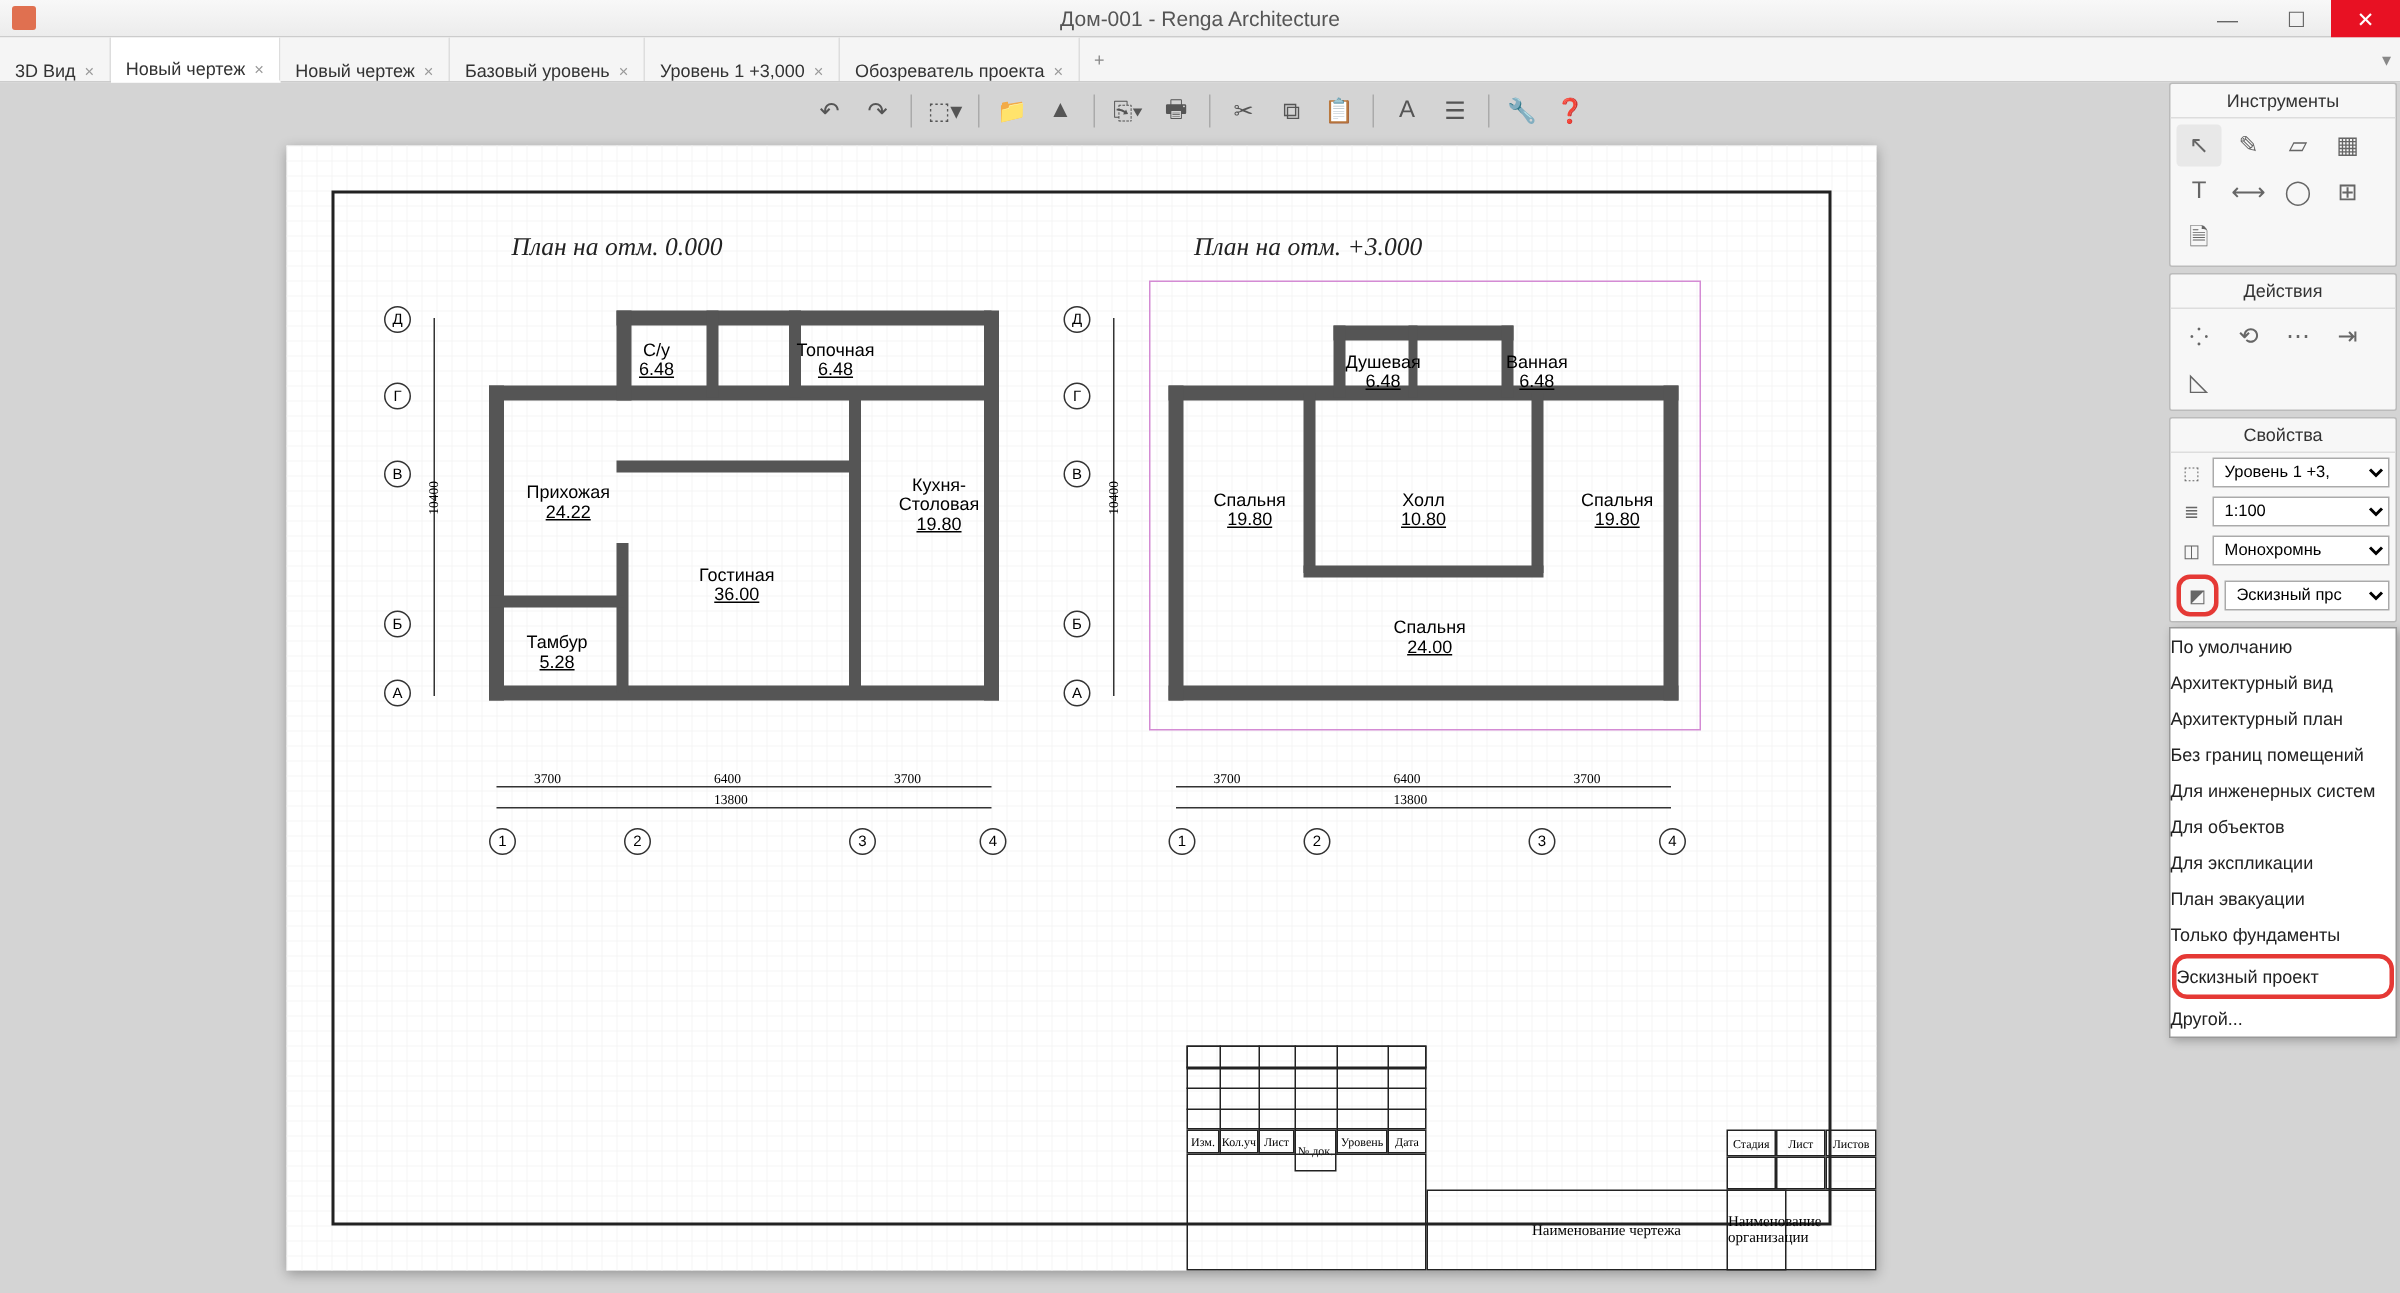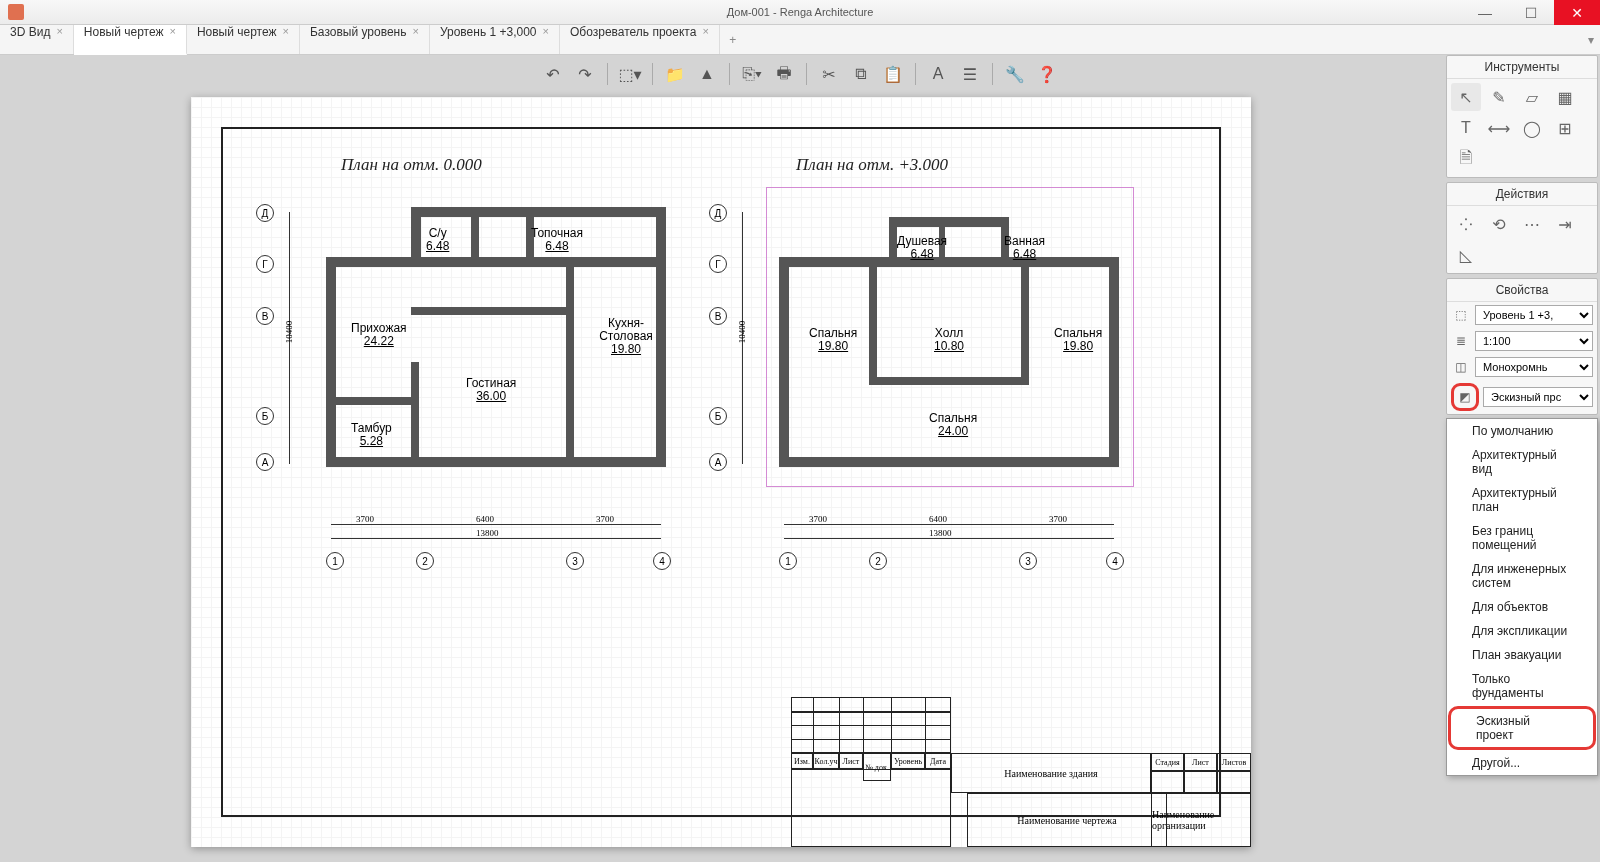--- a/index.html
+++ b/index.html
@@ -1,24 +1,24 @@
 <!DOCTYPE html>
 <html><head>
 <meta charset="utf-8">
 <style>
 *{box-sizing:border-box;margin:0;padding:0;font-family:Tahoma,Arial,sans-serif;font-size:12px;}
 body{background:#d4d4d4;overflow:hidden;width:1600px;height:862px;position:relative;}
 .titlebar{height:25px;background:linear-gradient(#f8f8f8,#ececec);display:flex;align-items:center;position:relative;border-bottom:1px solid #ccc;}
 .titlebar .appicon{width:16px;height:16px;margin-left:8px;background:#e07050;border-radius:2px;}
-.titlebar .title{position:absolute;left:50%;transform:translateX(-50%);color:#555;font-size:11px;}
+.titlebar .title{position:absolute;left:50%;transform:translateX(-50%);color:#555;font-size:14px;}
 .winbtns{position:absolute;right:0;top:0;display:flex;height:25px;}
 .winbtns div{width:46px;height:25px;display:flex;align-items:center;justify-content:center;color:#666;font-size:14px;}
 .winbtns .close{background:#e81123;color:#fff;}
 .tabstrip{height:30px;background:#f5f5f5;border-bottom:1px solid #ccc;display:flex;align-items:stretch;position:relative;}
-.tab{padding:0 10px;display:flex;align-items:flex-start;gap:6px;border-right:1px solid #ddd;background:#f5f5f5;color:#333;cursor:pointer;}
+.tab{padding:0 10px;display:flex;align-items:flex-end;gap:6px;border-right:1px solid #ddd;background:#f5f5f5;color:#333;cursor:pointer;}
 .tab.active{background:#fff;border-bottom:2px solid #fff;margin-bottom:-1px;}
 .tab .x{color:#999;font-size:11px;}
 .tabadd{width:26px;display:flex;align-items:center;justify-content:center;color:#888;}
 .miniarrow{position:absolute;right:6px;top:8px;color:#888;}
 .toolbar{height:38px;display:flex;align-items:center;justify-content:center;gap:4px;background:#d4d4d4;}
 .tbtn{width:28px;height:28px;display:flex;align-items:center;justify-content:center;color:#555;font-size:16px;border-radius:3px;}
 .tsep{width:1px;height:22px;background:#aaa;margin:0 4px;}
 .canvas-area{position:absolute;top:93px;left:0;right:158px;bottom:0;background:#d4d4d4;display:flex;align-items:flex-start;justify-content:center;padding-top:4px;}
 .sheet-outer{width:1060px;height:750px;background:#fff;box-shadow:0 2px 8px rgba(0,0,0,.3);background-image:linear-gradient(#f4f4f4 1px,transparent 1px),linear-gradient(90deg,#f4f4f4 1px,transparent 1px);background-size:10px 10px;position:relative;}
 .sheet-frame{position:absolute;inset:30px 30px 30px 30px;border:2px solid #222;}
@@ -39,21 +39,21 @@
 .panel-title{text-align:center;padding:4px 0;font-size:12px;color:#333;border-bottom:1px solid #ddd;}
 .toolgrid{display:flex;flex-wrap:wrap;padding:4px;gap:3px;}
 .toolcell{width:30px;height:28px;display:flex;align-items:center;justify-content:center;color:#666;font-size:16px;border-radius:3px;}
 .toolcell.sel{background:#e8e8e8;}
 .proprow{display:flex;align-items:center;padding:3px 4px;gap:4px;}
 .propicon{width:20px;height:20px;display:flex;align-items:center;justify-content:center;color:#666;}
 .propsel{flex:1;height:20px;border:1px solid #aaa;background:#fff;font-size:11px;padding:0 3px;}
 .redcirc{border:3px solid #e53935;border-radius:9px;padding:1px;}
 
 .dropdown{position:absolute;right:2px;top:418px;width:152px;background:#fff;border:1px solid #999;box-shadow:2px 2px 6px rgba(0,0,0,.25);z-index:20;}
-.dditem{padding:5px 25px;font-size:12px;color:#222;}
+.dditem{padding:5px 0;font-size:12px;color:#222;}
 .dditem.sel{border:3px solid #e53935;border-radius:10px;margin:1px;}
 
 
 .titleblock{position:absolute;right:0;bottom:0;width:460px;height:150px;}
 .tbcell{position:absolute;border:1px solid #222;background:transparent;display:flex;align-items:center;justify-content:center;font-family:"Comic Sans MS",cursive;font-size:10px;}
 .tbsmall{font-size:8px;}
 </style>
 </head>
 <body>
 
@@ -213,22 +213,21 @@
       <div class="tbcell" style="left:0;top:0;width:160px;height:56px"></div>
       <div class="tbcell" style="left:0;top:56;width:160px;height:16px"></div>
       <div class="tbcell tbsmall" style="left:0;top:56px;width:22px;height:16px">Изм.</div>
       <div class="tbcell tbsmall" style="left:22px;top:56px;width:26px;height:16px">Кол.уч</div>
       <div class="tbcell tbsmall" style="left:48px;top:56px;width:24px;height:16px">Лист</div>
       <div class="tbcell tbsmall" style="left:72px;top:56px;width:28px;height:28px">№ док.</div>
       <div class="tbcell tbsmall" style="left:100px;top:56px;width:34px;height:16px">Уровень</div>
       <div class="tbcell tbsmall" style="left:134px;top:56px;width:26px;height:16px">Дата</div>
       <div class="tbcell" style="left:0;top:72px;width:160px;height:78px"></div>
 
-      <div class="tbcell" style="left:160px;top:56px;width:200px;height:40px">Наименование здания</div>
-      <div class="tbcell" style="left:176px;top:96px;width:200px;height:54px">Наименование чертежа</div>
+      <div class="tbcell" style="left:160px;top:96px;width:240px;height:54px">Наименование чертежа</div>
 
       <div class="tbcell tbsmall" style="left:360px;top:56px;width:33px;height:18px">Стадия</div>
       <div class="tbcell tbsmall" style="left:393px;top:56px;width:33px;height:18px">Лист</div>
       <div class="tbcell tbsmall" style="left:426px;top:56px;width:34px;height:18px">Листов</div>
       <div class="tbcell" style="left:360px;top:74px;width:33px;height:22px"></div>
       <div class="tbcell" style="left:393px;top:74px;width:33px;height:22px"></div>
       <div class="tbcell" style="left:426px;top:74px;width:34px;height:22px"></div>
       <div class="tbcell" style="left:360px;top:96px;width:100px;height:54px">Наименование организации</div>
 
       <div style="position:absolute;left:0;top:0;width:160px;height:56px">

